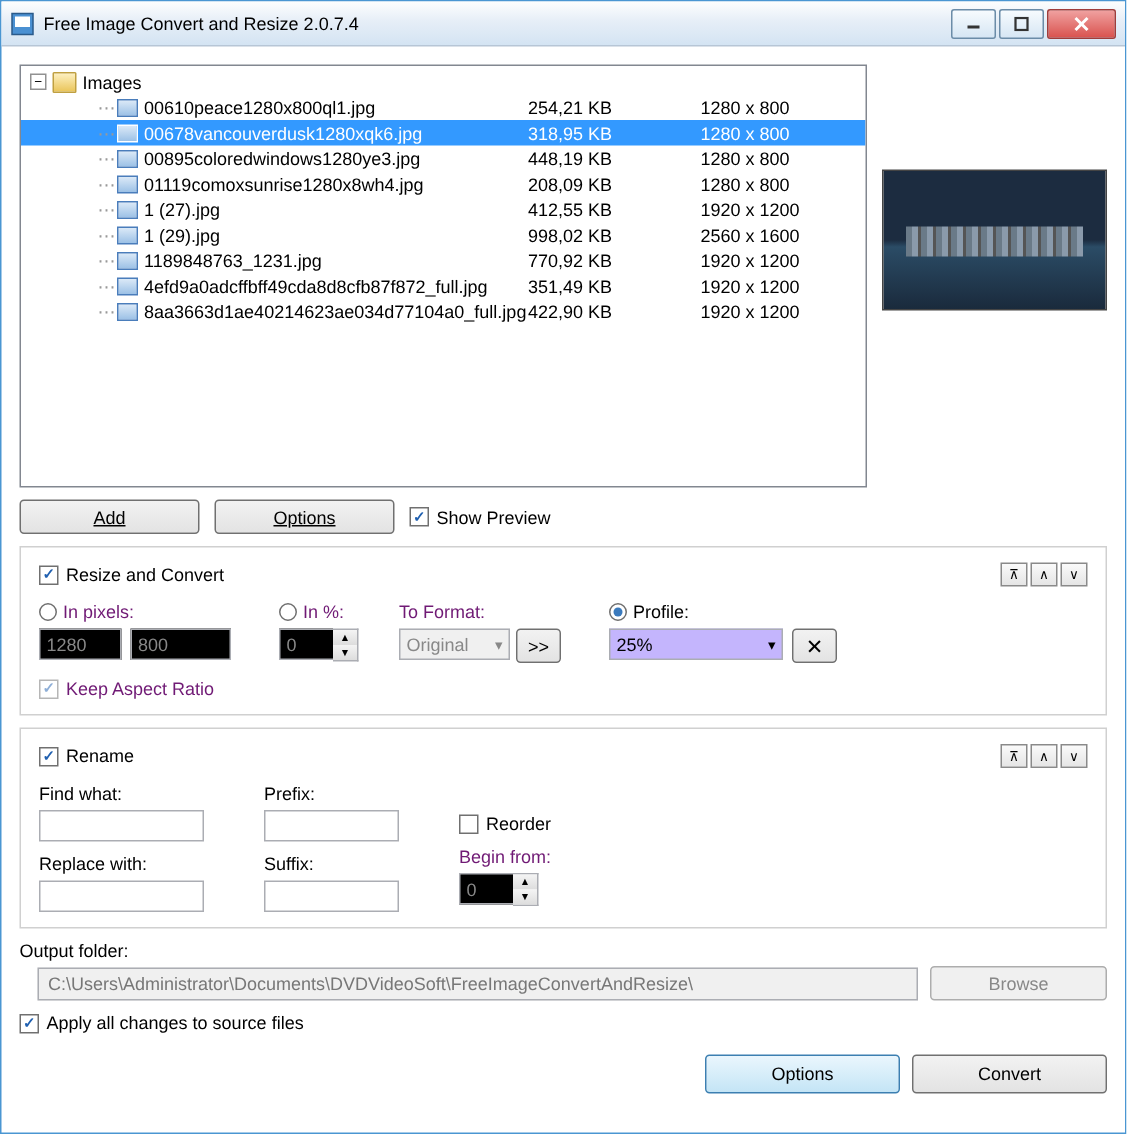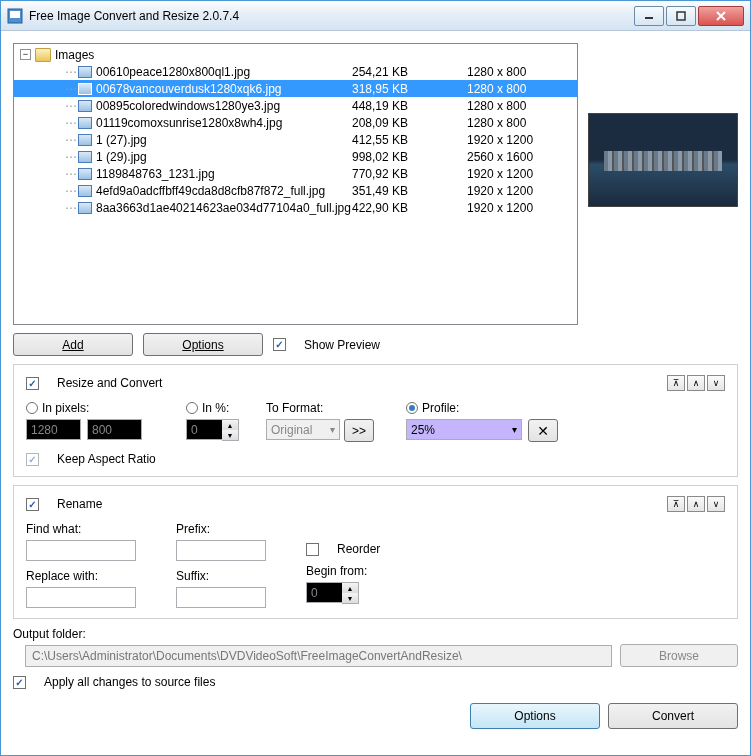--- a/index.html
+++ b/index.html
@@ -30,31 +30,31 @@
 .fcell-size { width: 115px; }
 .fcell-res { width: 110px; }
 .dots { width: 14px; display: inline-block; text-align: center; color: #999; }
 .imgicon { width: 14px; height: 12px; border: 1px solid #4a7dbb; background: linear-gradient(#dbe9f7,#9cc1e6); margin-right: 4px; flex-shrink: 0; }
 .preview { width: 150px; padding-top: 70px; }
 .previewimg { width: 150px; height: 94px; background: linear-gradient(to bottom, #1c2c40 0%, #1c2c40 50%, #2b4c66 55%, #1a2a3c 100%); position: relative; border: 1px solid #444; }
 .previewimg::before { content: ''; position: absolute; left: 10%; right: 10%; top: 40%; height: 22%; background: repeating-linear-gradient(90deg, #6a7a88 0 4px, #8a9aab 4px 8px, #555 8px 10px); }
 .btnrow { display: flex; align-items: center; gap: 10px; }
 .stdbtn { width: 130px; height: 23px; border: 1px solid #707070; background: linear-gradient(#f2f2f2,#e3e3e3); border-radius: 3px; }
 .stdbtn.wide { width: 120px; text-decoration: underline; }
-.chk { display: flex; align-items: center; gap: 18px; }
+.chk { display: flex; align-items: center; gap: 5px; }
 .chkbox { width: 13px; height: 13px; border: 1px solid #707070; background: #fff; display: inline-flex; align-items: center; justify-content: center; }
 .chkbox.checked::after { content: '✓'; font-size: 10px; color: #2060b0; font-weight: bold; }
 .panel { border: 1px solid #d0d0d0; padding: 10px 12px; background: #fff; }
 .panelhead { display: flex; align-items: center; justify-content: space-between; margin-bottom: 10px; }
 .pnav { display: flex; gap: 2px; }
 .pnavbtn { width: 18px; height: 16px; border: 1px solid #8a8a8a; background: linear-gradient(#fafafa,#e5e5e5); display: flex; align-items: center; justify-content: center; font-size: 9px; }
 .formrow { display: flex; align-items: flex-start; gap: 20px; }
 .formcol { display: flex; flex-direction: column; gap: 4px; }
 .label { color: #000; }
-.label.disabled { color: #000000; }
+.label.disabled { color: #701a75; }
 .radio { width: 12px; height: 12px; border: 1px solid #707070; border-radius: 50%; display: inline-flex; align-items: center; justify-content: center; background: #fff; }
 .radio.on::after { content: ''; width: 6px; height: 6px; background: #3a7abd; border-radius: 50%; }
 .txtinput { height: 21px; border: 1px solid #abadb3; padding: 2px 4px; background: #fff; }
 .txtinput.disabled { background: #000000; color: #888; }
 .spinbox { display: flex; }
 .spinbox .spinbtns { display: flex; flex-direction: column; border: 1px solid #abadb3; border-left: none; }
 .spinbox .sbtn { width: 16px; height: 10px; background: linear-gradient(#f4f4f4,#ddd); font-size: 7px; display: flex; align-items: center; justify-content: center; }
 .combo { height: 21px; border: 1px solid #abadb3; background: #c4b5fd; display: flex; align-items: center; padding: 0 4px; position: relative; }
 .combo.disabled { background: #f0f0f0; color: #888; }
 .combo::after { content: '▾'; position: absolute; right: 4px; font-size: 10px; }
@@ -219,21 +219,21 @@
         </div>
       </div>
       <div class="formrow">
         <div class="formcol" style="width:140px">
           <div class="iconline">
               <span class="radio"></span>
               <span class="label disabled">In pixels:</span>
             </div>
           <div style="display:flex;gap:6px">
             <input class="txtinput disabled" style="width: 55px;" value="1280">
-            <input class="txtinput disabled" style="width: 55px;" value="800">
+            <input class="txtinput disabled" style="width: 67px;" value="800">
           </div>
           <label class="chk" style="margin-top:8px">
             <span class="chkbox checked" style="opacity:.5"></span>
             <span class="label disabled">Keep Aspect Ratio</span>
           </label>
         </div>
         <div class="formcol" style="width:60px">
           <div class="iconline">
               <span class="radio"></span>
               <span class="label disabled">In %:</span>

